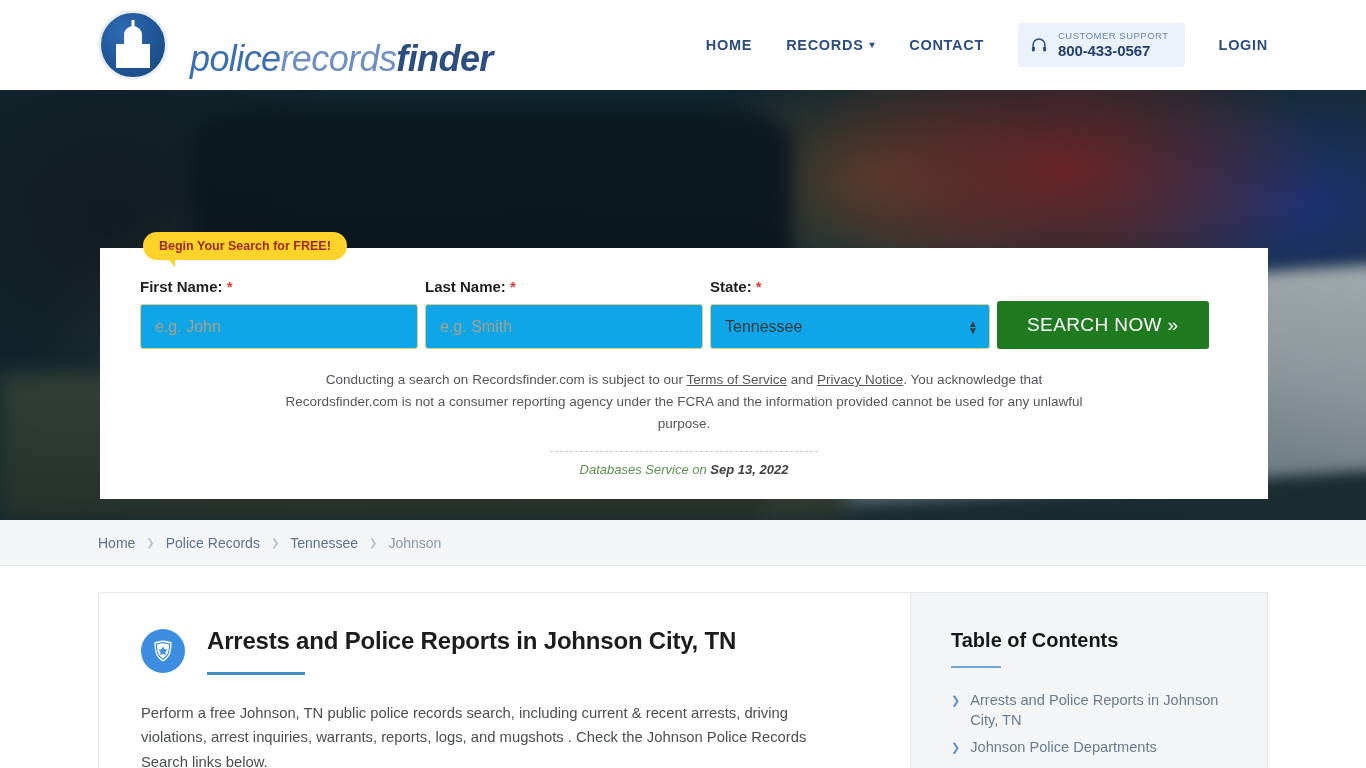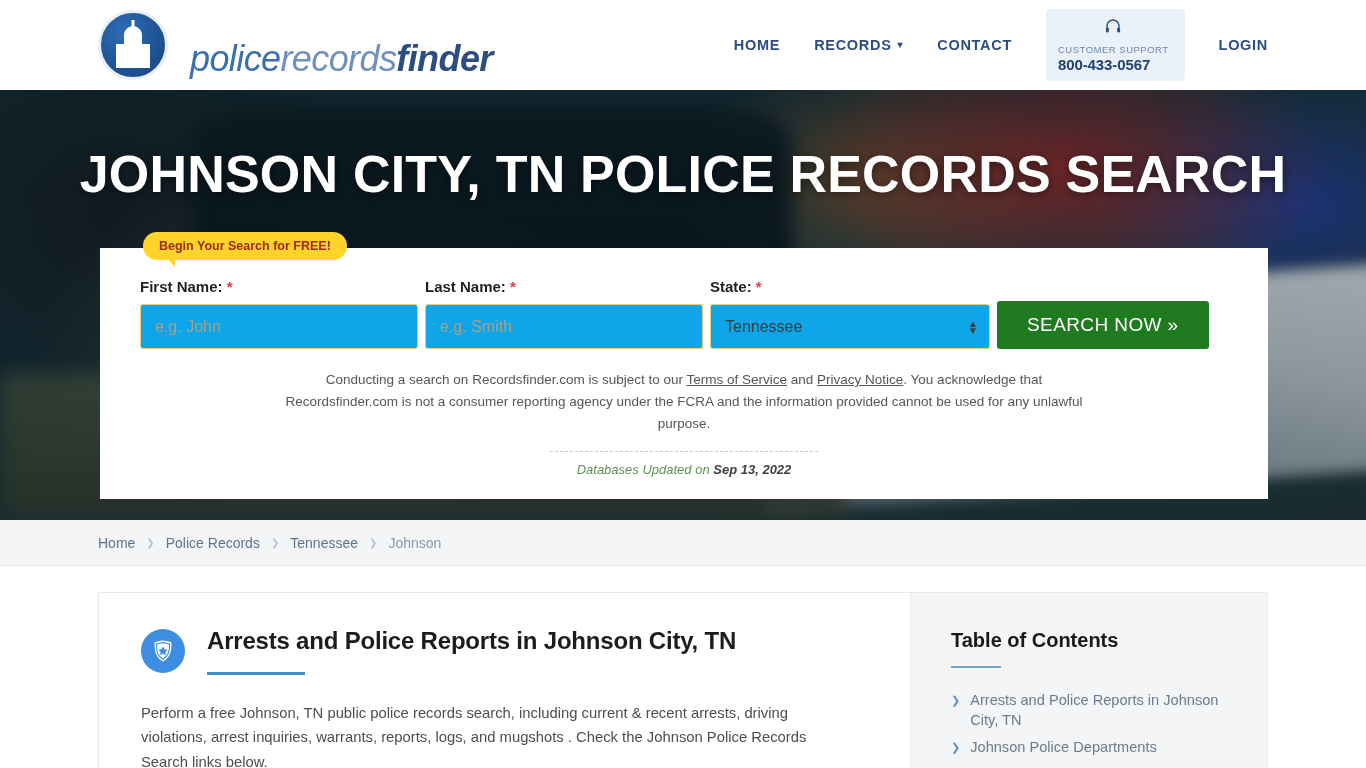--- a/index.html
+++ b/index.html
@@ -67,21 +67,20 @@
     letter-spacing: 0.7px; text-decoration: none;
     display: flex; align-items: center; gap: 6px;
     cursor: pointer; white-space: nowrap;
   }
   .caret { font-size: 10px; color: #2b4d82; }
   .support-pill {
     background: #eaf1fb; border-radius: 4px;
     padding: 8px 16px 8px 12px;
     display: flex; align-items: center; gap: 10px;
     cursor: pointer;
-    flex-direction: column;
   }
   .headset-icon { color: #2b4d82; display:flex; }
   .support-text { line-height: 1.15; }
   .support-label {
     font-size: 9.5px; color: #6e87a8; letter-spacing: 0.5px; font-weight: 400;
     display: block;
   }
   .support-phone {
     font-size: 15px; color: #21406f; font-weight: 700; display: block;
     letter-spacing: -0.1px;
@@ -363,21 +362,20 @@
 <section class="hero">
   <div class="hero-bg">
     <div class="layerA"></div>
     <div class="carbody"></div>
     <div class="hood"></div>
     <div class="chevron"></div>
     <div class="road"></div>
     <div class="veil"></div>
   </div>
 
-  <h1 class="hero-title">JOHNSON CITY, TN POLICE RECORDS SEARCH</h1>
 
   <div class="search-card">
     <div class="free-badge">Begin Your Search for FREE!</div>
 
     <div class="form-row">
       <div class="field f-first">
         <label class="field-label">
           <span>First Name:</span>
           <span class="req">*</span>
         </label>
@@ -407,21 +405,21 @@
 
       <button class="search-btn">SEARCH NOW »</button>
     </div>
 
     <p class="disclaimer">
       <span>Conducting a search on Recordsfinder.com is subject to our </span><a>Terms of Service</a><span> and </span><a>Privacy Notice</a><span>. You acknowledge that Recordsfinder.com is not a consumer reporting agency under the FCRA and the information provided cannot be used for any unlawful purpose.</span>
     </p>
 
     <div class="db-sep"></div>
     <p class="db-updated">
-      <span>Databases Updated on </span><b>Sep 13, 2022</b>
+      <span>Databases Service on </span><b>Sep 13, 2022</b>
     </p>
   </div>
 </section>
 
 <nav class="crumb-bar">
   <a class="crumb">Home</a>
   <span class="crumb-sep">❯</span>
   <a class="crumb">Police Records</a>
   <span class="crumb-sep">❯</span>
   <a class="crumb">Tennessee</a>

